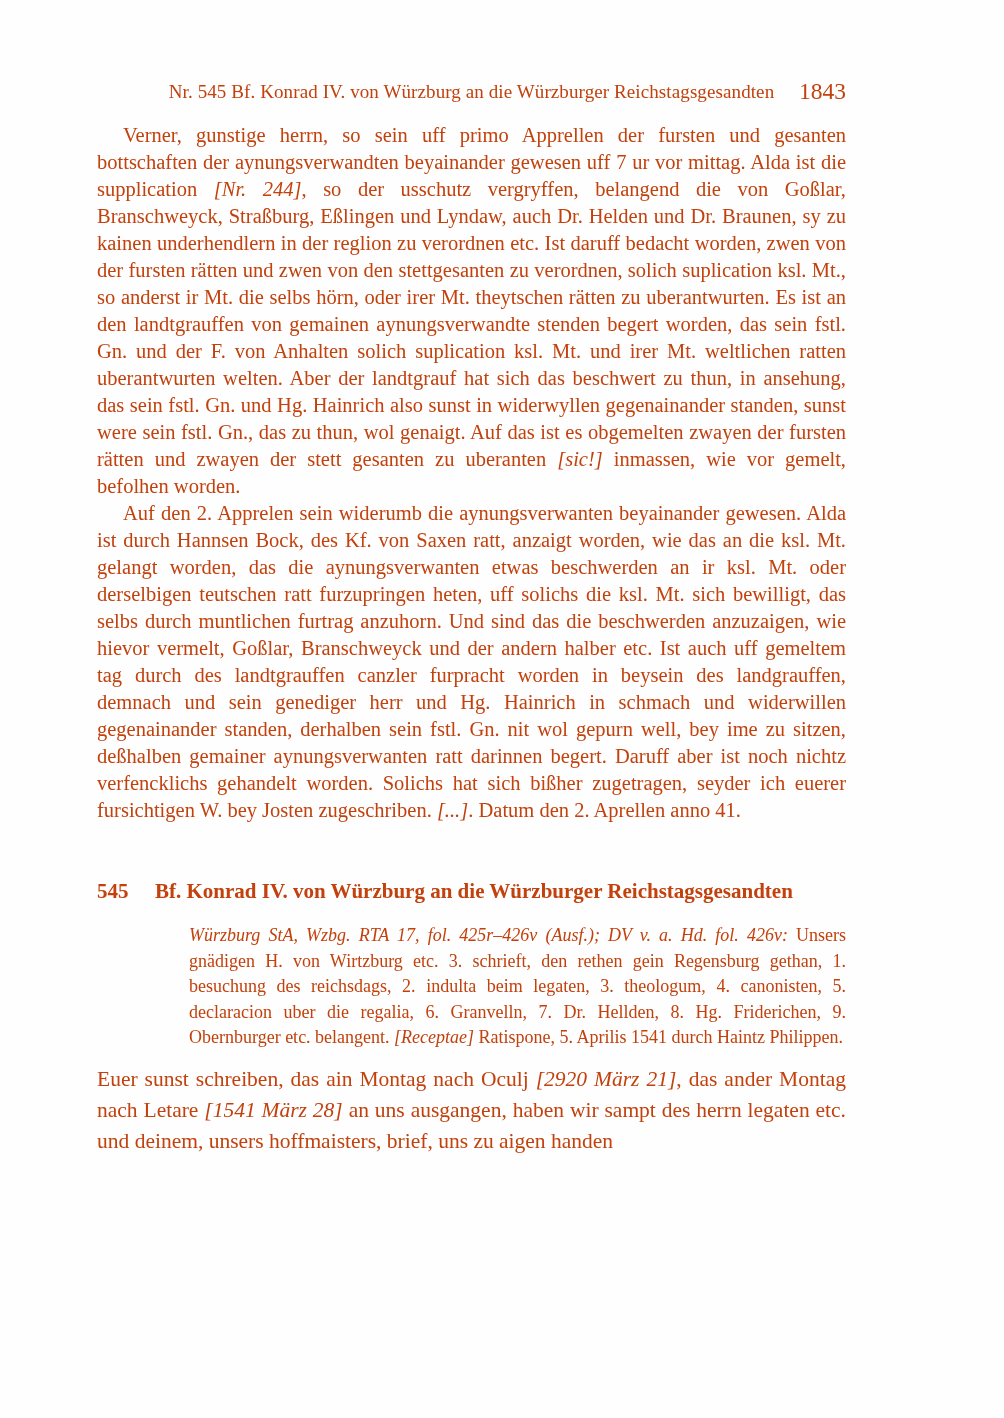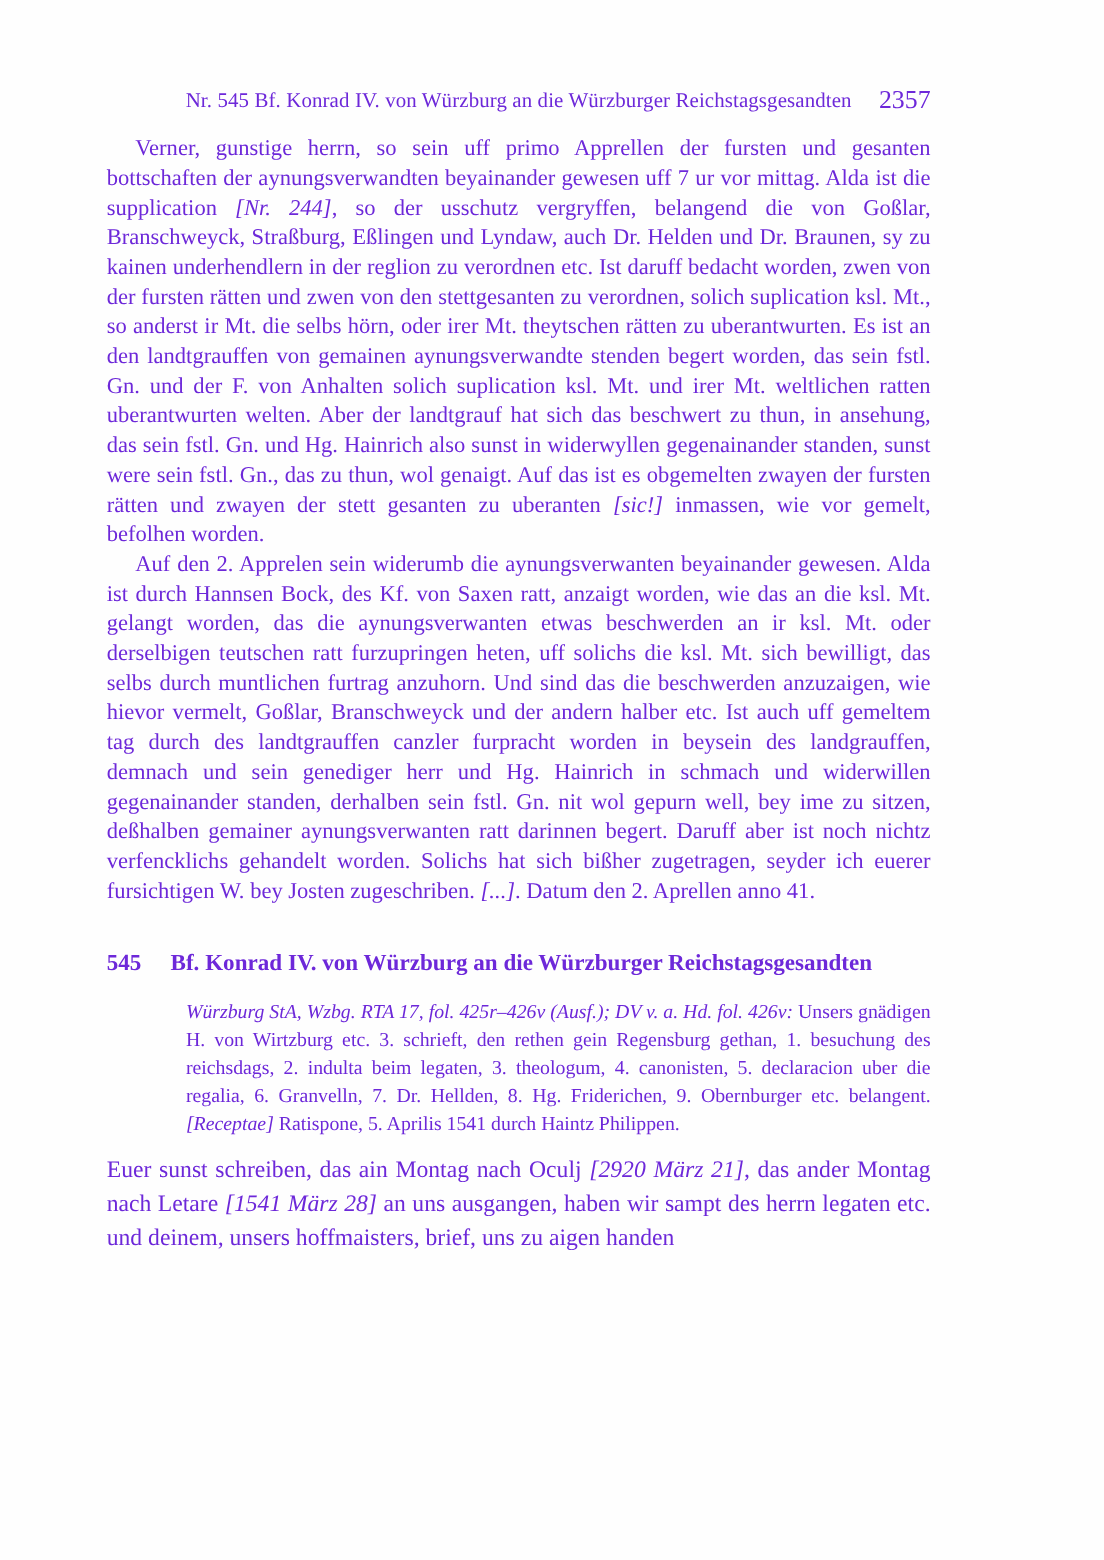--- a/index.html
+++ b/index.html
@@ -6,21 +6,21 @@
     margin: 0;
     padding: 0;
     background: #ffffff;
   }
   .page {
     position: relative;
     width: 1004px;
     height: 1418px;
     box-sizing: border-box;
     background: #fefefe;
-    color: #6d28d9;
+    color: #c2410c;
     font-family: "Liberation Serif", "DejaVu Serif", serif;
     padding: 78px 158px 0 97px;
     overflow: hidden;
   }
   
   .running-header {
     position: relative;
     height: 28px;
     margin-bottom: 16px;
   }
@@ -42,60 +42,60 @@
   .report p {
     margin: 0;
     font-size: 20.5px;
     line-height: 27px;
     text-align: justify;
   }
   .report p.indent { text-indent: 26px; }
   
   .doc-heading {
     display: flex;
-    margin-top: 36px;
+    margin-top: 52px;
     font-weight: bold;
     font-size: 21px;
     line-height: 30px;
   }
   .doc-num {
     width: 58px;
     flex-shrink: 0;
   }
   .doc-title {
     margin: 0;
     font-size: inherit;
     font-weight: inherit;
     line-height: inherit;
   }
   .doc-title span { display: block; }
   
   .source-note {
-    margin: 17px 0 0 72px;
+    margin: 17px 0 0 92px;
     font-size: 18px;
     line-height: 25.5px;
     text-align: justify;
   }
   
   .doc-body {
     margin: 13px 0 0 0;
     font-size: 21.5px;
     line-height: 31px;
     text-align: justify;
   }
   em { font-weight: inherit; }
 </style>
 </head>
 <body>
 
 <div class="page">
 
   <header class="running-header">
     <span class="head-text">Nr. 545 Bf. Konrad IV. von Würzburg an die Würzburger Reichstagsgesandten</span>
-    <span class="folio">2357</span>
+    <span class="folio">1843</span>
   </header>
 
   <section class="report">
     <p class="indent"><span>Verner, gunstige herrn, so sein uff primo Apprellen der fursten und gesanten bottschaften der aynungsverwandten beyainander gewesen uff 7 ur vor mittag. Alda ist die supplication </span><em>[Nr. 244]</em><span>, so der usschutz vergryffen, belangend die von Goßlar, Branschweyck, Straßburg, Eßlingen und Lyndaw, auch Dr. Helden und Dr. Braunen, sy zu kainen underhendlern in der reglion zu verordnen etc. Ist daruff bedacht worden, zwen von der fursten rätten und zwen von den stettgesanten zu verordnen, solich suplication ksl. Mt., so anderst ir Mt. die selbs hörn, oder irer Mt. theytschen rätten zu uberantwurten. Es ist an den landtgrauffen von gemainen aynungsverwandte stenden begert worden, das sein fstl. Gn. und der F. von Anhalten solich suplication ksl. Mt. und irer Mt. weltlichen ratten uberantwurten welten. Aber der landtgrauf hat sich das beschwert zu thun, in ansehung, das sein fstl. Gn. und Hg. Hainrich also sunst in widerwyllen gegenainander standen, sunst were sein fstl. Gn., das zu thun, wol genaigt. Auf das ist es obgemelten zwayen der fursten rätten und zwayen der stett gesanten zu uberanten </span><em>[sic!]</em><span> inmassen, wie vor gemelt, befolhen worden.</span></p>
     <p class="indent"><span>Auf den 2. Apprelen sein widerumb die aynungsverwanten beyainander gewesen. Alda ist durch Hannsen Bock, des Kf. von Saxen ratt, anzaigt worden, wie das an die ksl. Mt. gelangt worden, das die aynungsverwanten etwas beschwerden an ir ksl. Mt. oder derselbigen teutschen ratt furzupringen heten, uff solichs die ksl. Mt. sich bewilligt, das selbs durch muntlichen furtrag anzuhorn. Und sind das die beschwerden anzuzaigen, wie hievor vermelt, Goßlar, Branschweyck und der andern halber etc. Ist auch uff gemeltem tag durch des landtgrauffen canzler furpracht worden in beysein des landgrauffen, demnach und sein genediger herr und Hg. Hainrich in schmach und widerwillen gegenainander standen, derhalben sein fstl. Gn. nit wol gepurn well, bey ime zu sitzen, deßhalben gemainer aynungsverwanten ratt darinnen begert. Daruff aber ist noch nichtz verfencklichs gehandelt worden. Solichs hat sich bißher zugetragen, seyder ich euerer fursichtigen W. bey Josten zugeschriben. </span><em>[...]</em><span>. Datum den 2. Aprellen anno 41.</span></p>
   </section>
 
   <section>
     <div class="doc-heading">
       <span class="doc-num">545</span>

